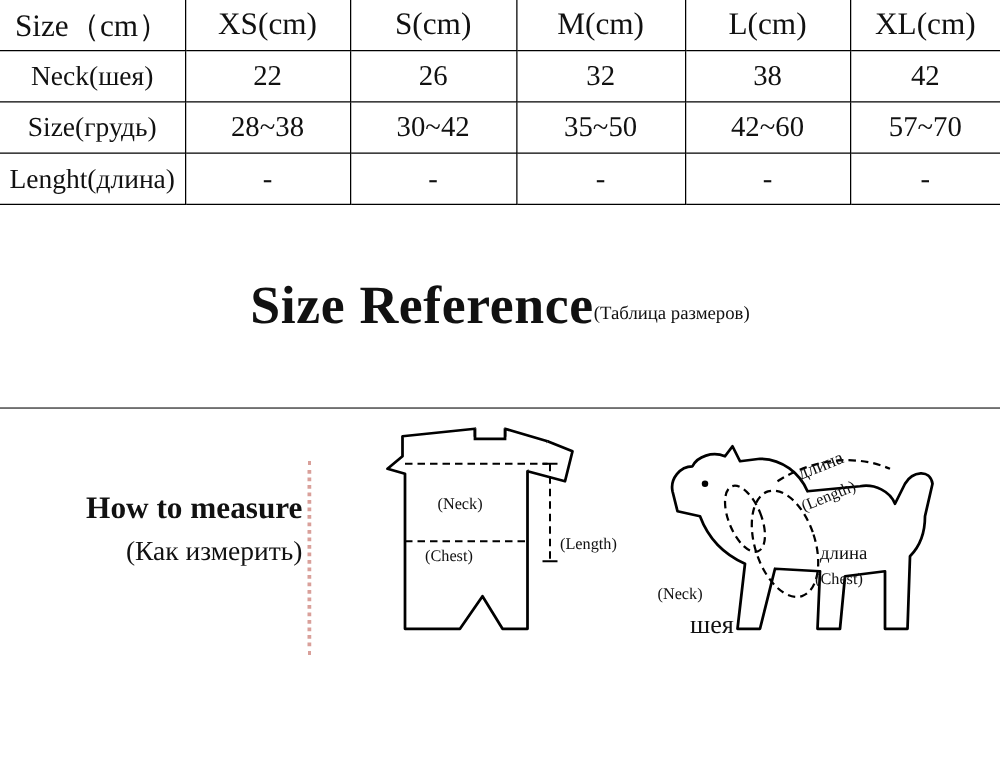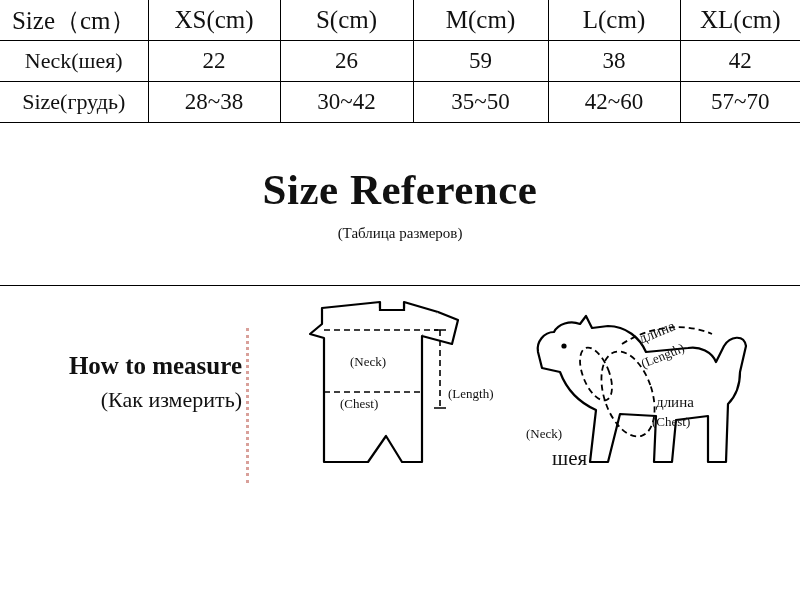--- a/index.html
+++ b/index.html
@@ -62,21 +62,21 @@
   col.c3 { width: 135px; }
   col.c4 { width: 132px; }
   col.c5 { width: 120px; }
 
   
   .title-block {
     position: relative;
     height: 162px;
     border-bottom: 1px solid #000000;
     display: flex;
-    flex-direction: column;
+    flex-direction: row;
     align-items: center;
     justify-content: center;
     background: #ffffff;
   }
   .title-main {
     font-size: 43px;
     font-weight: bold;
     letter-spacing: 0.5px;
     line-height: 1.1;
   }
@@ -152,31 +152,39 @@
         <th class="hdr-cell">XS(cm)</th>
         <th class="hdr-cell">S(cm)</th>
         <th class="hdr-cell">M(cm)</th>
         <th class="hdr-cell">L(cm)</th>
         <th class="hdr-cell">XL(cm)</th>
       </tr>
       <tr>
         <td class="row-label">Neck(шея)</td>
         <td class="val-cell">22</td>
         <td class="val-cell">26</td>
-        <td class="val-cell">59</td>
+        <td class="val-cell">32</td>
         <td class="val-cell">38</td>
         <td class="val-cell">42</td>
       </tr>
       <tr>
         <td class="row-label">Size(грудь)</td>
         <td class="val-cell">28~38</td>
         <td class="val-cell">30~42</td>
         <td class="val-cell">35~50</td>
         <td class="val-cell">42~60</td>
         <td class="val-cell">57~70</td>
+      </tr>
+      <tr>
+        <td class="row-label">Lenght(длина)</td>
+        <td class="val-cell">-</td>
+        <td class="val-cell">-</td>
+        <td class="val-cell">-</td>
+        <td class="val-cell">-</td>
+        <td class="val-cell">-</td>
       </tr>
     </tbody>
   </table>
 
   <div class="title-block">
     <div class="title-main">Size Reference</div>
     <div class="title-sub">(Таблица размеров)</div>
   </div>
 
   <div class="measure-block">

